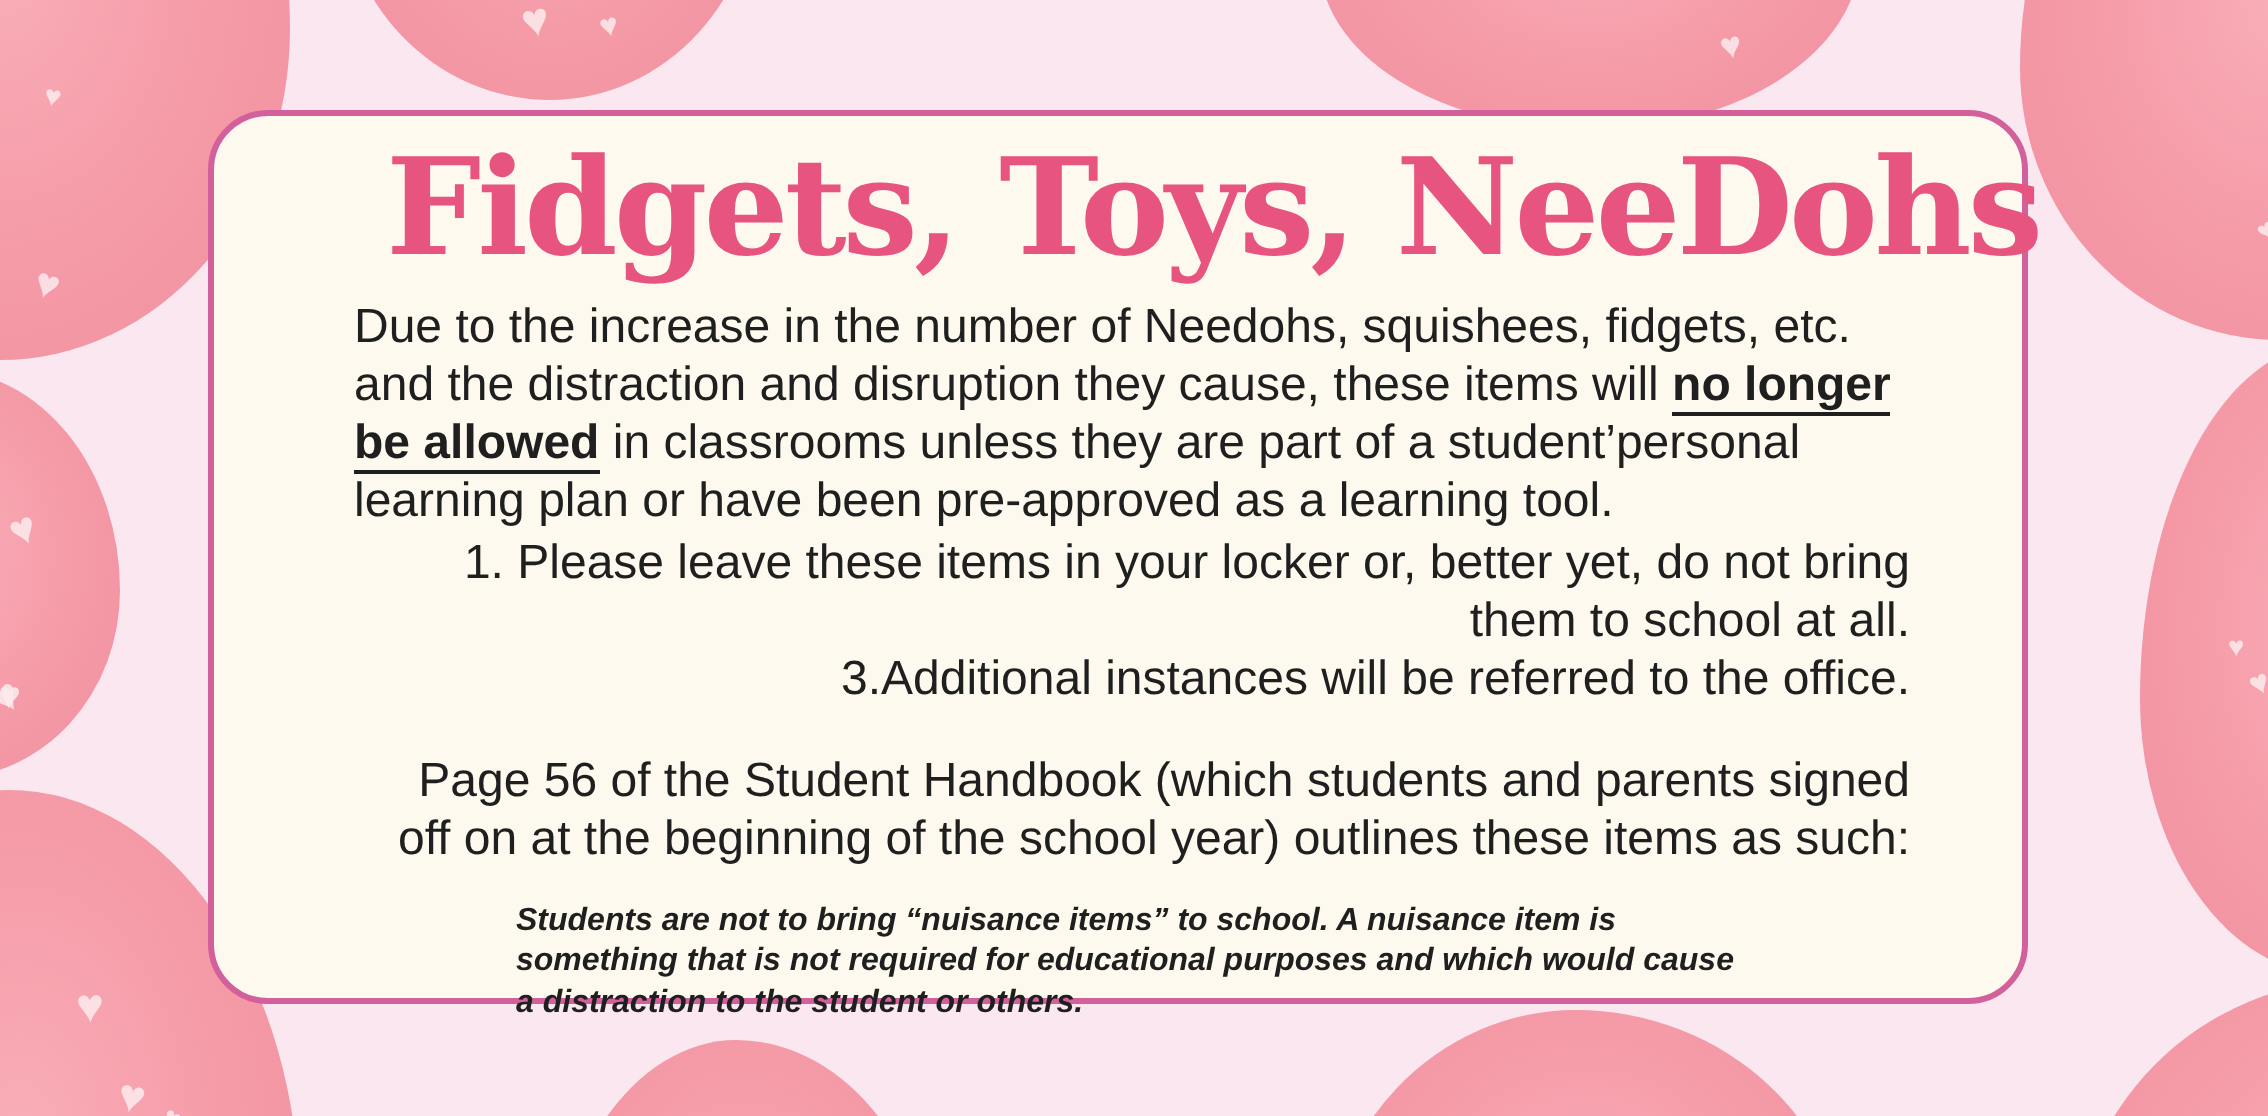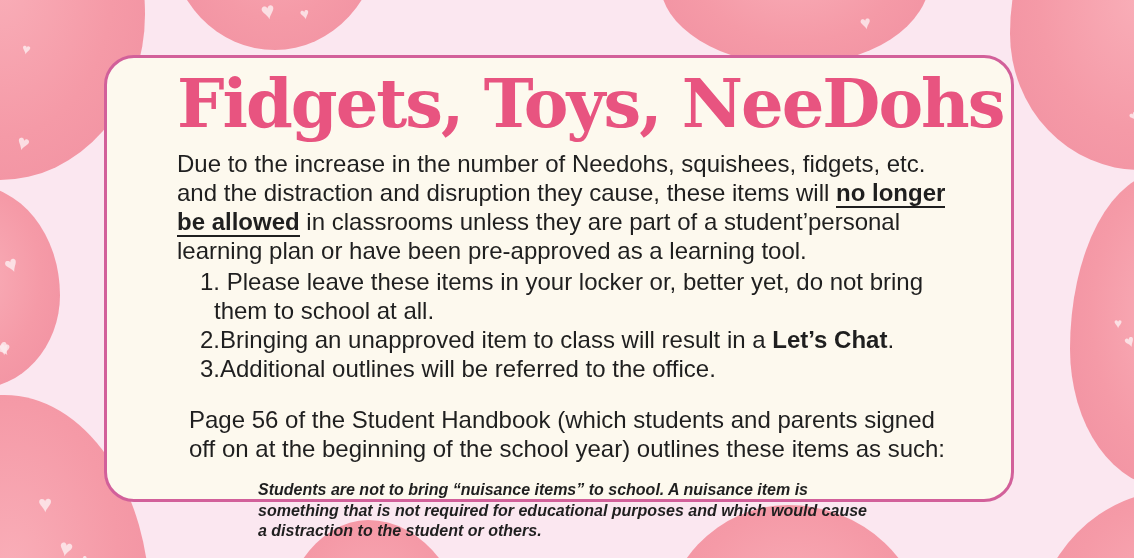--- a/index.html
+++ b/index.html
@@ -30,40 +30,40 @@
     left:104px;top:55px;
     width:910px;height:447px;
     box-sizing:border-box;
     background:var(--card-bg,#fdf9ee);
     border:3px solid var(--card-border,#d2609a);
     border-radius:30px;
     padding:6px 56px 0 70px;
     color:var(--text-dark,#1f1f1f);
   }
   .title{
-    margin:0 0 6px 0;
+    margin:0 0 6px 16px;
     text-align:right;
     font-family:"DejaVu Serif","Liberation Serif",serif;
     font-weight:700;
     font-size:67px;
     line-height:1.18;
     letter-spacing:-2px;
     color:var(--title-pink,#e85480);
     white-space:nowrap;
   }
   .body-text{font-size:24px;line-height:1.21;}
   .intro{margin:0;}
   .bold-underline{
     font-weight:700;
     border-bottom:2px solid currentColor;
   }
   .bold{font-weight:700;}
   .list{margin:2px 0 0 5px;}
-  .list-item{padding-left:32px;text-indent:-14px;}
-  .handbook{margin:22px 0 0 12px;}
+  .list-item{padding-left:32px;text-indent:-14px;text-align:right;}
+  .handbook{margin:22px 0 0 0;text-align:right;}
   .quote{
     margin:17px 0 0 81px;
     width:618px;
     font-weight:700;
     font-style:italic;
     font-size:16px;
     line-height:1.26;
   }
 </style>
 </head>
@@ -106,22 +106,21 @@
   <div class="blob" style="left:1035px;top:490px;width:300px;height:260px;"></div>
 
   <div class="card">
 
     <h1 class="title">Fidgets, Toys, NeeDohs</h1>
 
     <p class="intro body-text"><span>Due to the increase in the number of Needohs, squishees, fidgets, etc. and the distraction and disruption they cause, these items will </span><span class="bold-underline">no longer be allowed</span><span> in classrooms unless they are part of a student’personal learning plan or have been pre-approved as a learning tool.</span></p>
 
     <div class="list body-text">
       <div class="list-item"><span>1. </span><span>Please leave these items in your locker or, better yet, do not bring them to school at all.</span><span class="bold"></span><span></span></div>
-      <div class="list-item"><span>2.</span><span>Bringing an unapproved item to class will result in a </span><span class="bold">Let’s Chat</span><span>.</span></div>
-      <div class="list-item"><span>3.</span><span>Additional outlines will be referred to the office.</span><span class="bold"></span><span></span></div>
+      <div class="list-item"><span>3.</span><span>Additional instances will be referred to the office.</span><span class="bold"></span><span></span></div>
     </div>
 
     <p class="handbook body-text">Page 56 of the Student Handbook (which students and parents signed off on at the beginning of the school year) outlines these items as such:</p>
 
     <p class="quote">Students are not to bring “nuisance items” to school. A nuisance item is something that is not required for educational purposes and which would cause a distraction to the student or others.</p>
 
   </div>
 </div>
 
 </body></html>

